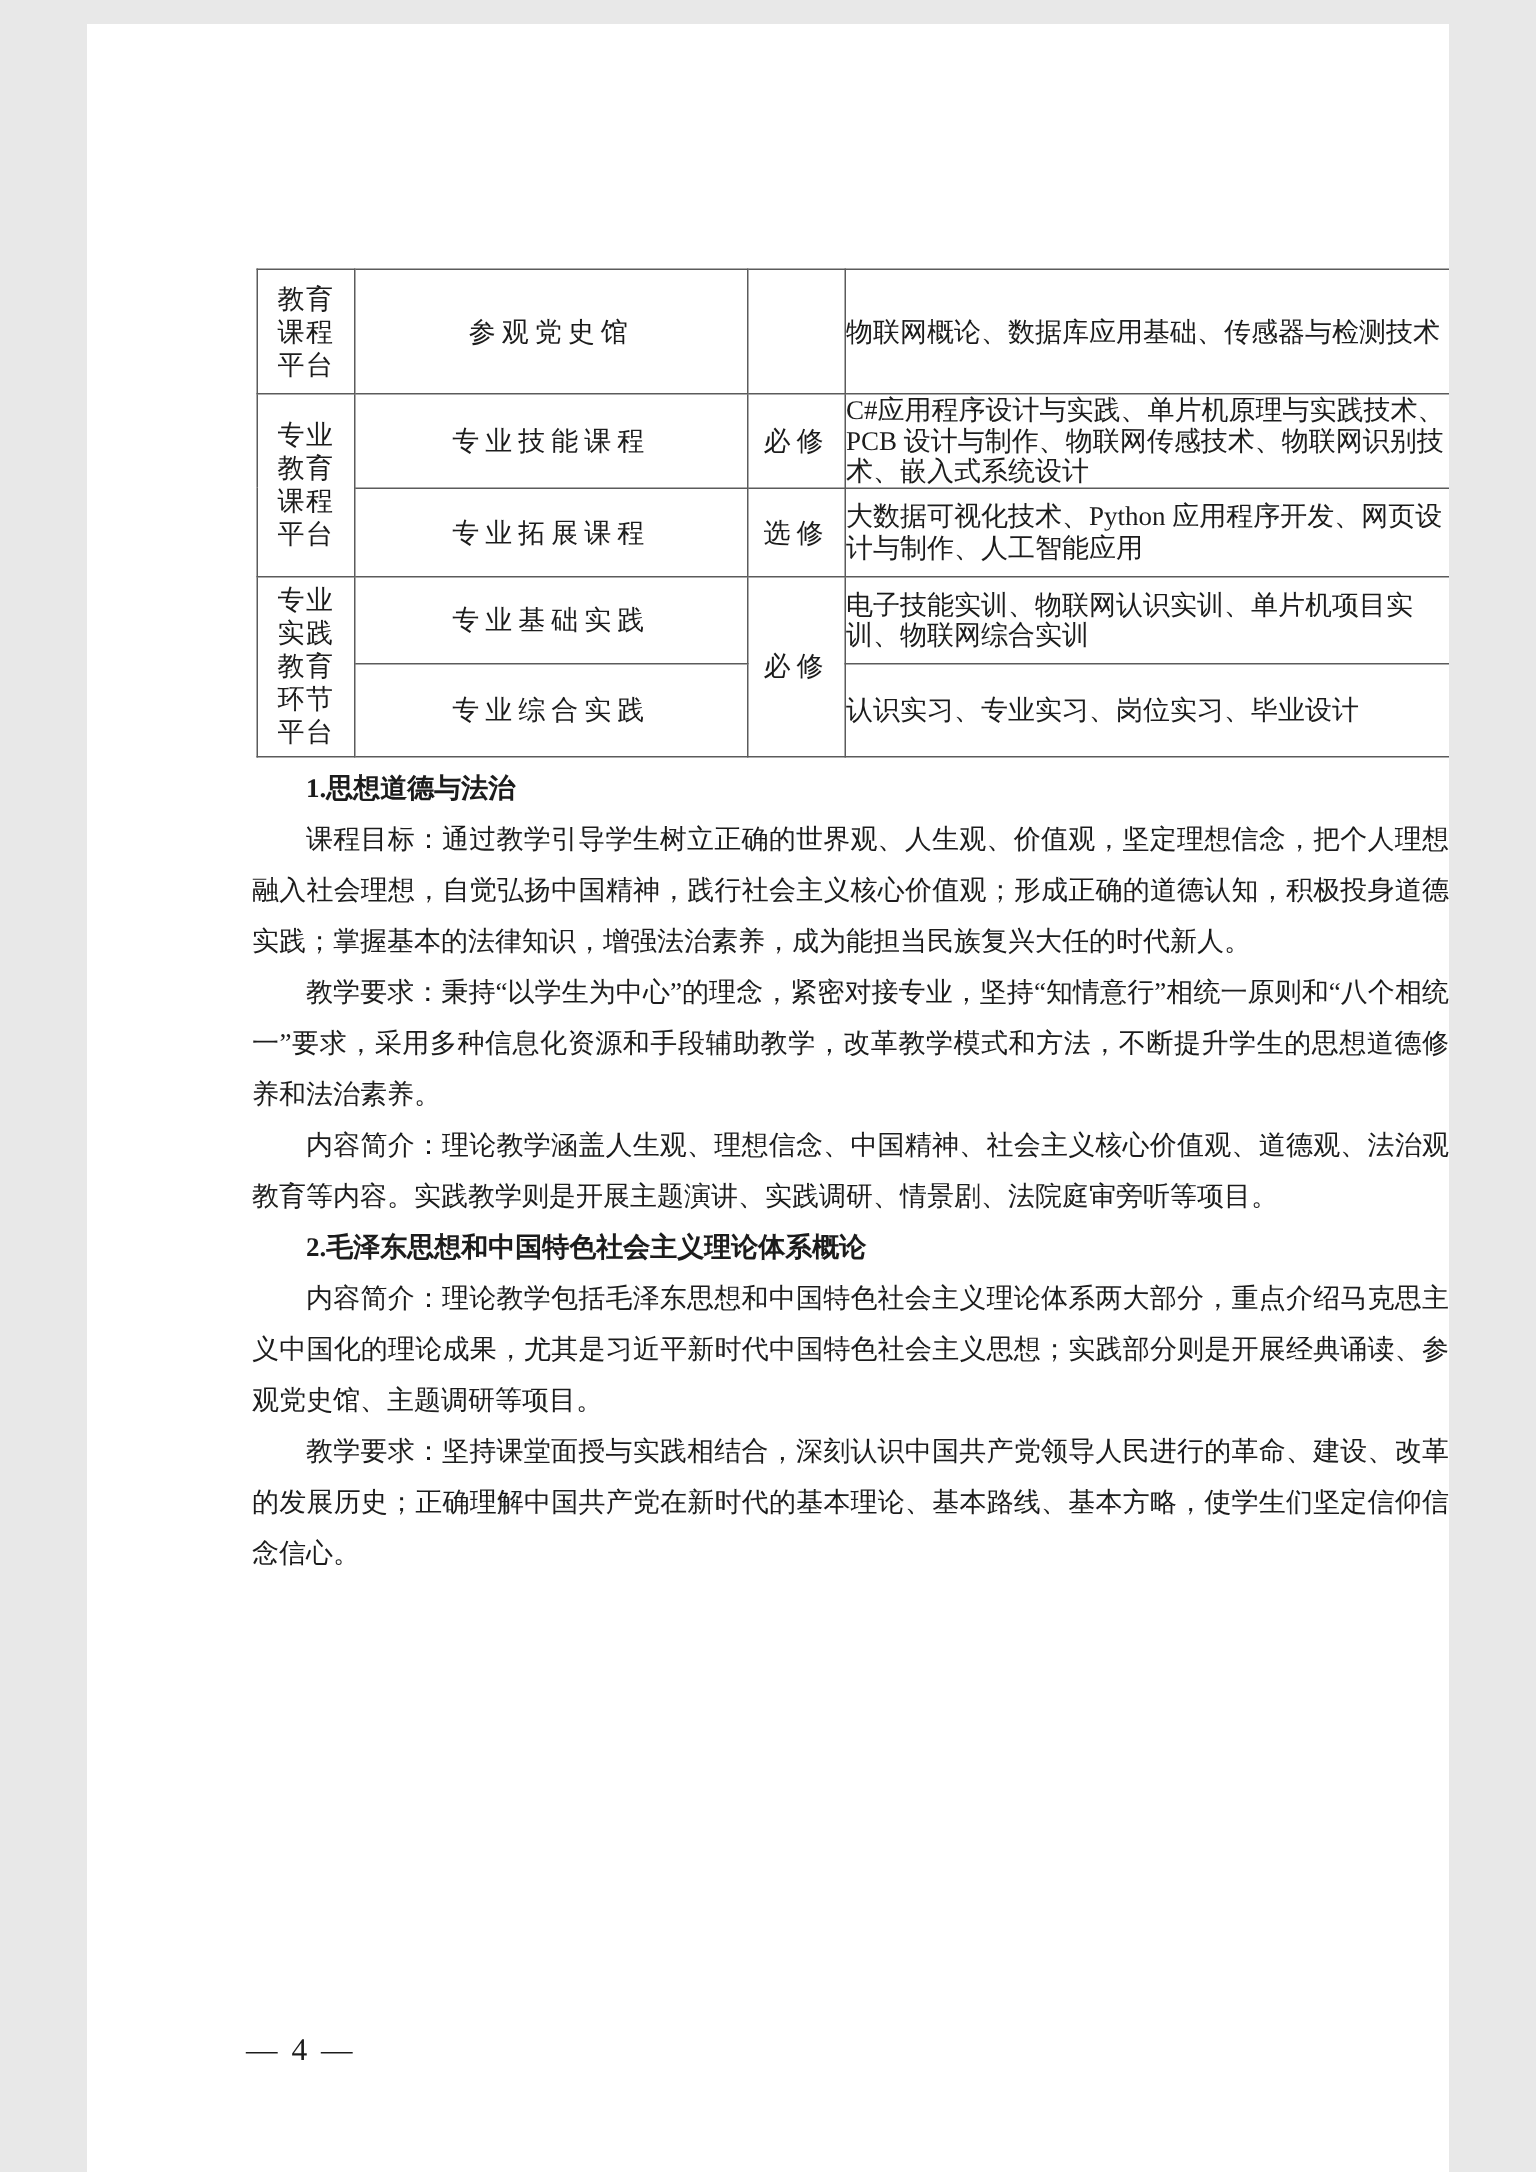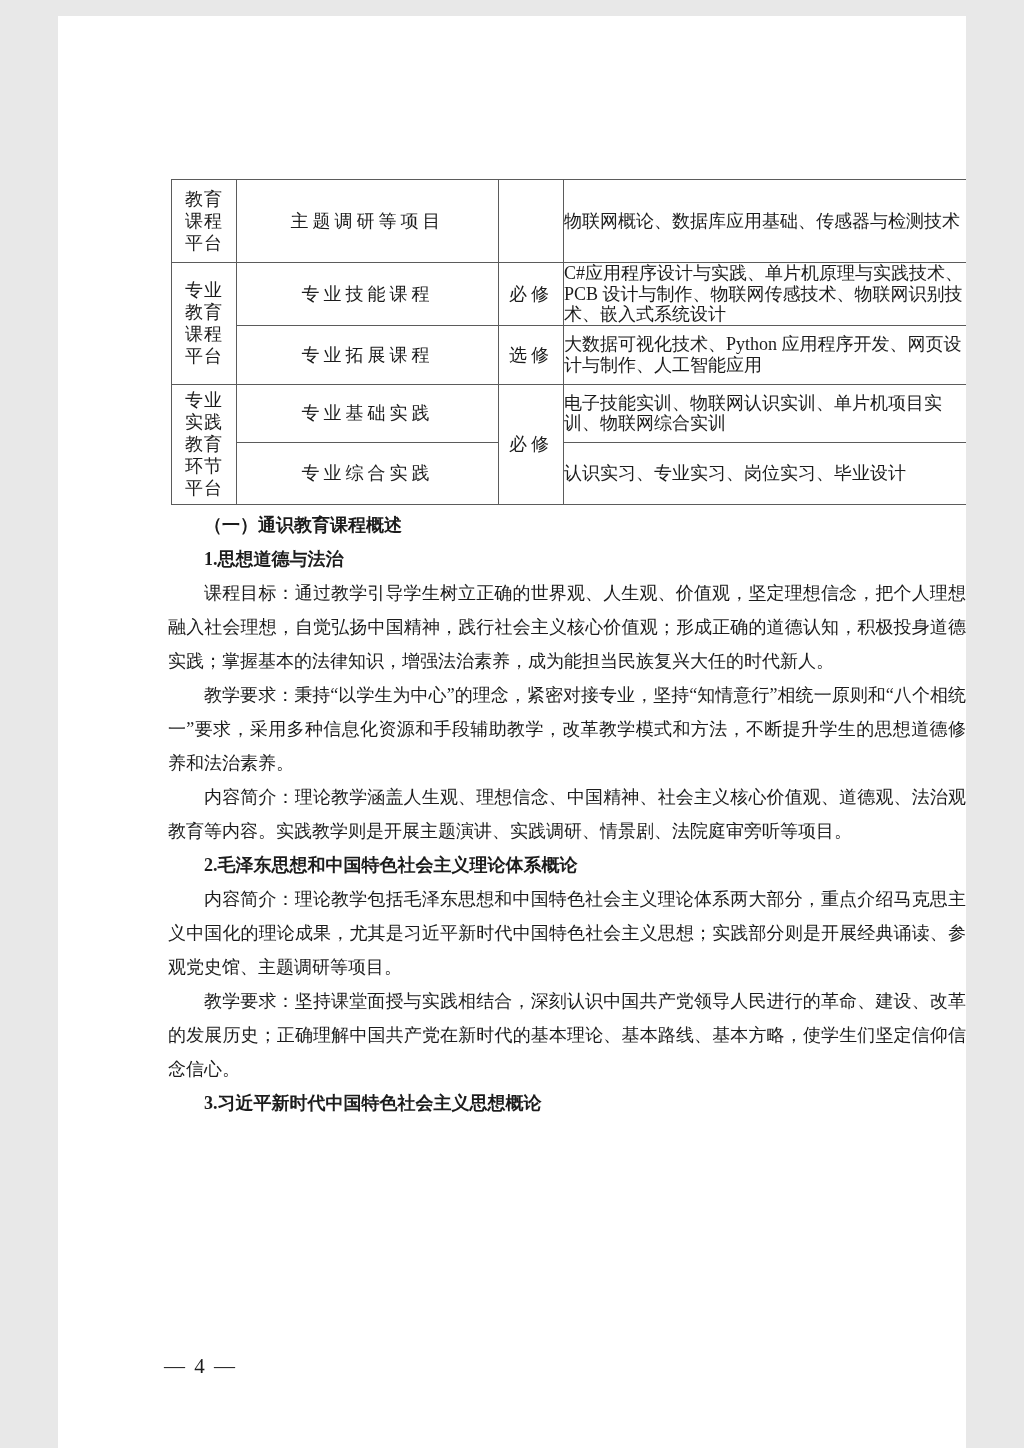--- a/index.html
+++ b/index.html
@@ -84,21 +84,21 @@
       <col style="width:65px">
       <col style="width:262px">
       <col style="width:65px">
       <col style="width:405px">
     </colgroup>
     <tbody>
       <tr style="height:83px">
         <td class="platform">教育
 课程
 平台</td>
-        <td class="category">主题调研等项目</td>
+        <td class="category">参观党史馆</td>
         <td class="ctype"></td>
         <td class="courses">物联网概论、数据库应用基础、传感器与检测技术</td>
       </tr>
       <tr style="height:61px">
         <td class="platform" rowspan="2">专业
 教育
 课程
 平台</td>
         <td class="category">专业技能课程</td>
         <td class="ctype">必修</td>
@@ -120,29 +120,27 @@
         <td class="courses">电子技能实训、物联网认识实训、单片机项目实训、物联网综合实训</td>
       </tr>
       <tr style="height:62px">
         <td class="category">专业综合实践</td>
         <td class="courses">认识实习、专业实习、岗位实习、毕业设计</td>
       </tr>
     </tbody>
   </table>
 
   <div class="doc-body">
-    <h2>（一）通识教育课程概述</h2>
 
     <h3>1.思想道德与法治</h3>
     <p><span class="lead">课程目标：</span><span>通过教学引导学生树立正确的世界观、人生观、价值观，坚定理想信念，把个人理想融入社会理想，自觉弘扬中国精神，践行社会主义核心价值观；形成正确的道德认知，积极投身道德实践；掌握基本的法律知识，增强法治素养，成为能担当民族复兴大任的时代新人。</span></p>
     <p><span class="lead">教学要求：</span><span>秉持“以学生为中心”的理念，紧密对接专业，坚持“知情意行”相统一原则和“八个相统一”要求，采用多种信息化资源和手段辅助教学，改革教学模式和方法，不断提升学生的思想道德修养和法治素养。</span></p>
     <p><span class="lead">内容简介：</span><span>理论教学涵盖人生观、理想信念、中国精神、社会主义核心价值观、道德观、法治观教育等内容。实践教学则是开展主题演讲、实践调研、情景剧、法院庭审旁听等项目。</span></p>
 
     <h3>2.毛泽东思想和中国特色社会主义理论体系概论</h3>
     <p><span class="lead">内容简介：</span><span>理论教学包括毛泽东思想和中国特色社会主义理论体系两大部分，重点介绍马克思主义中国化的理论成果，尤其是习近平新时代中国特色社会主义思想；实践部分则是开展经典诵读、参观党史馆、主题调研等项目。</span></p>
     <p><span class="lead">教学要求：</span><span>坚持课堂面授与实践相结合，深刻认识中国共产党领导人民进行的革命、建设、改革的发展历史；正确理解中国共产党在新时代的基本理论、基本路线、基本方略，使学生们坚定信仰信念信心。</span></p>
 
-    <h3>3.习近平新时代中国特色社会主义思想概论</h3>
   </div>
 
   <div class="page-footer">— 4 —</div>
 
 </div>
 
 </body></html>

